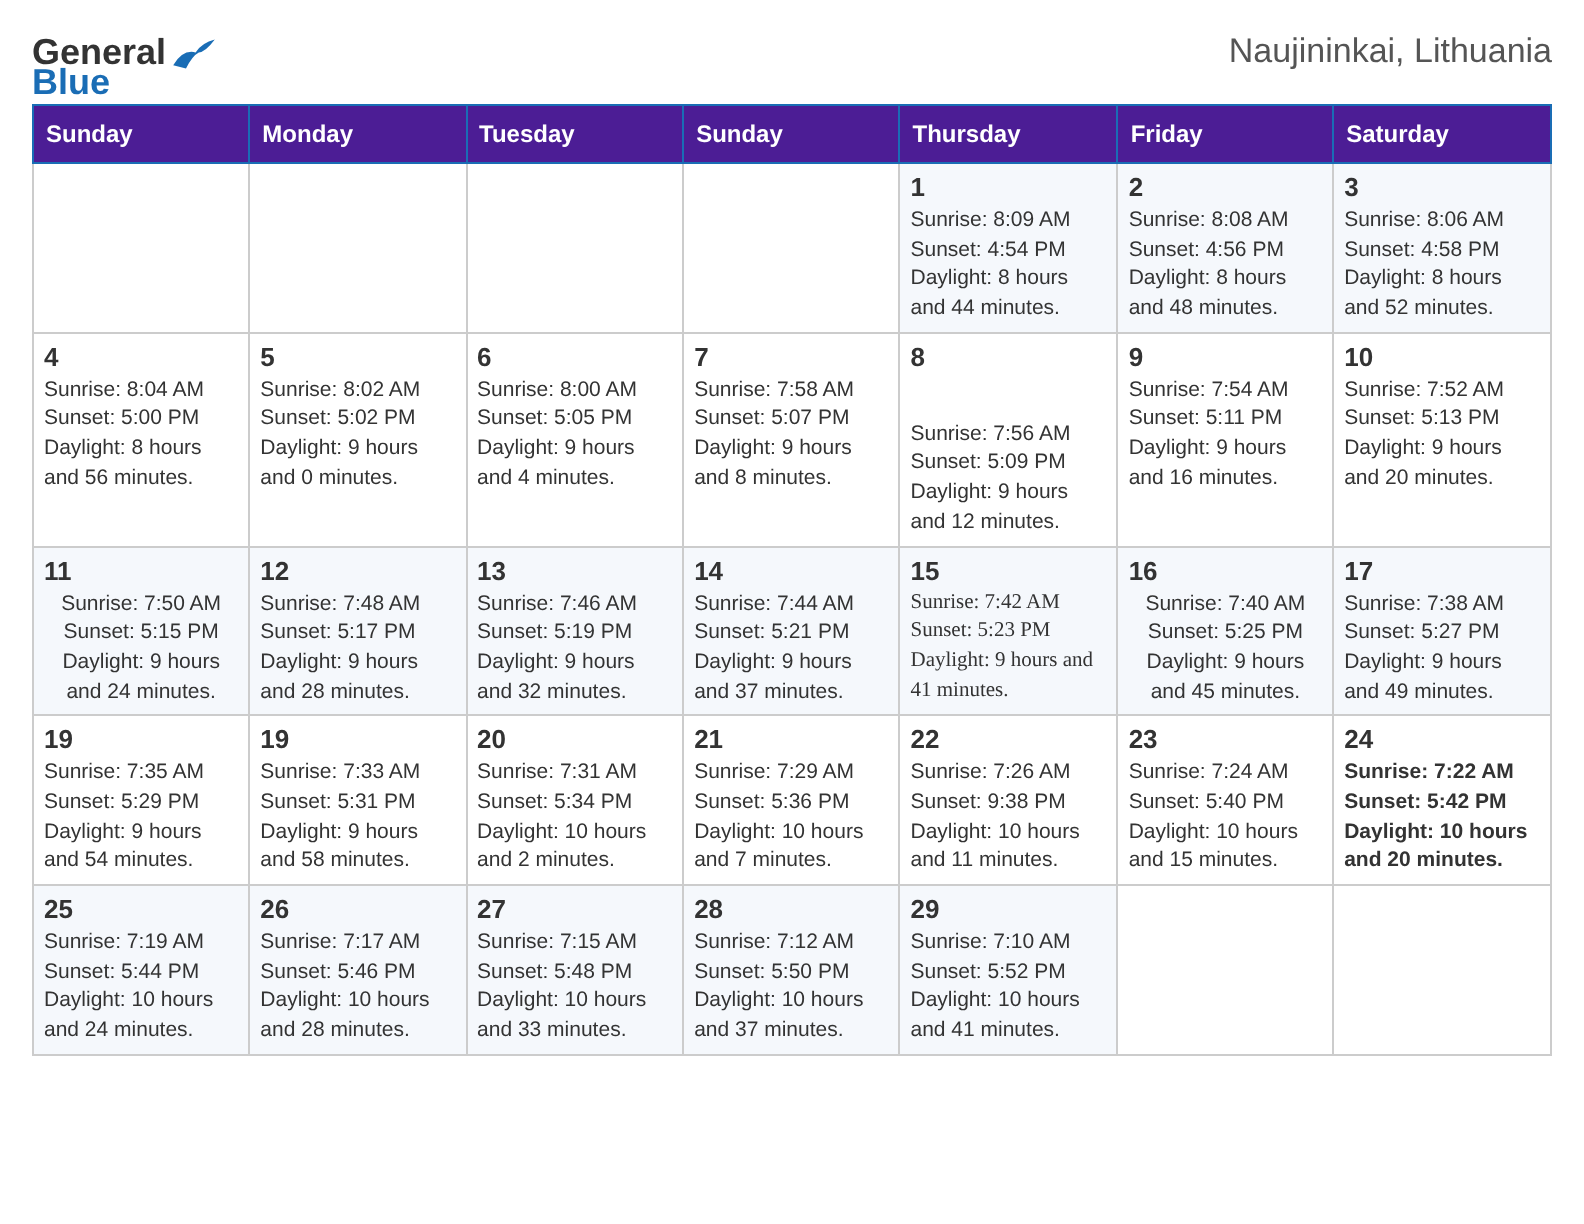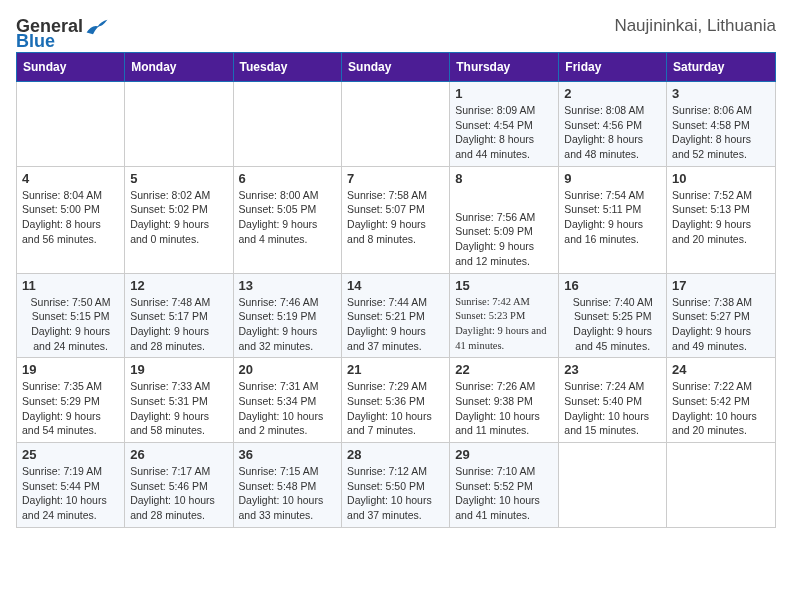--- a/index.html
+++ b/index.html
@@ -244,40 +244,40 @@
 Daylight: 10 hours and 11 minutes.</div>
         </td>
         <td>
           <span class="day-number">23</span>
           <div class="day-info" style="white-space: pre-line;">Sunrise: 7:24 AM
 Sunset: 5:40 PM
 Daylight: 10 hours and 15 minutes.</div>
         </td>
         <td>
           <span class="day-number">24</span>
-          <div class="day-info" style="white-space: pre-line;">Sunrise: 7:22 AM
+          <div class="day-info" style="white-space: pre-line; font-weight: bold;">Sunrise: 7:22 AM
 Sunset: 5:42 PM
 Daylight: 10 hours and 20 minutes.</div>
         </td>
       </tr>
       <tr>
         <td>
           <span class="day-number">25</span>
           <div class="day-info" style="white-space: pre-line;">Sunrise: 7:19 AM
 Sunset: 5:44 PM
 Daylight: 10 hours and 24 minutes.</div>
         </td>
         <td>
           <span class="day-number">26</span>
           <div class="day-info" style="white-space: pre-line;">Sunrise: 7:17 AM
 Sunset: 5:46 PM
 Daylight: 10 hours and 28 minutes.</div>
         </td>
         <td>
-          <span class="day-number">36</span>
+          <span class="day-number">27</span>
           <div class="day-info" style="white-space: pre-line;">Sunrise: 7:15 AM
 Sunset: 5:48 PM
 Daylight: 10 hours and 33 minutes.</div>
         </td>
         <td>
           <span class="day-number">28</span>
           <div class="day-info" style="white-space: pre-line;">Sunrise: 7:12 AM
 Sunset: 5:50 PM
 Daylight: 10 hours and 37 minutes.</div>
         </td>

